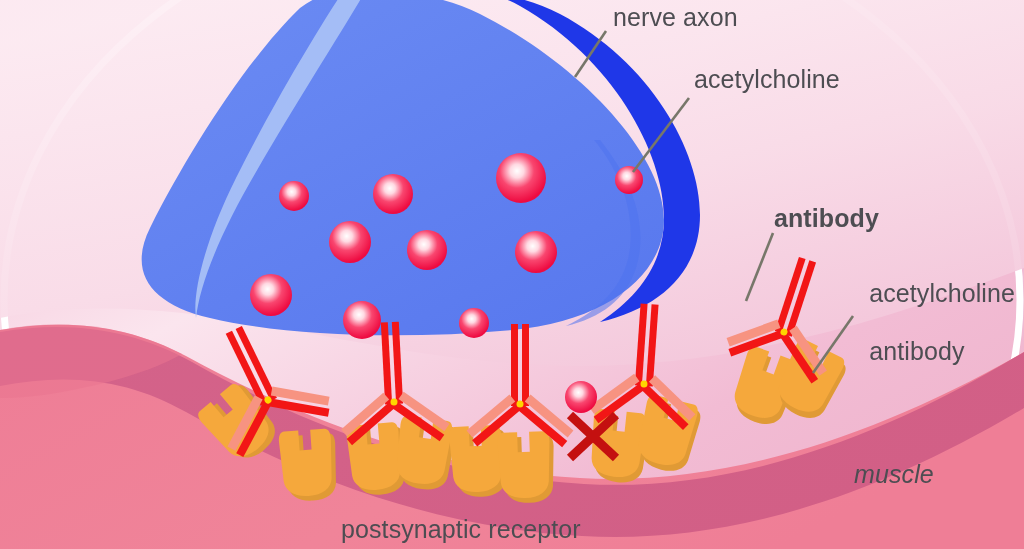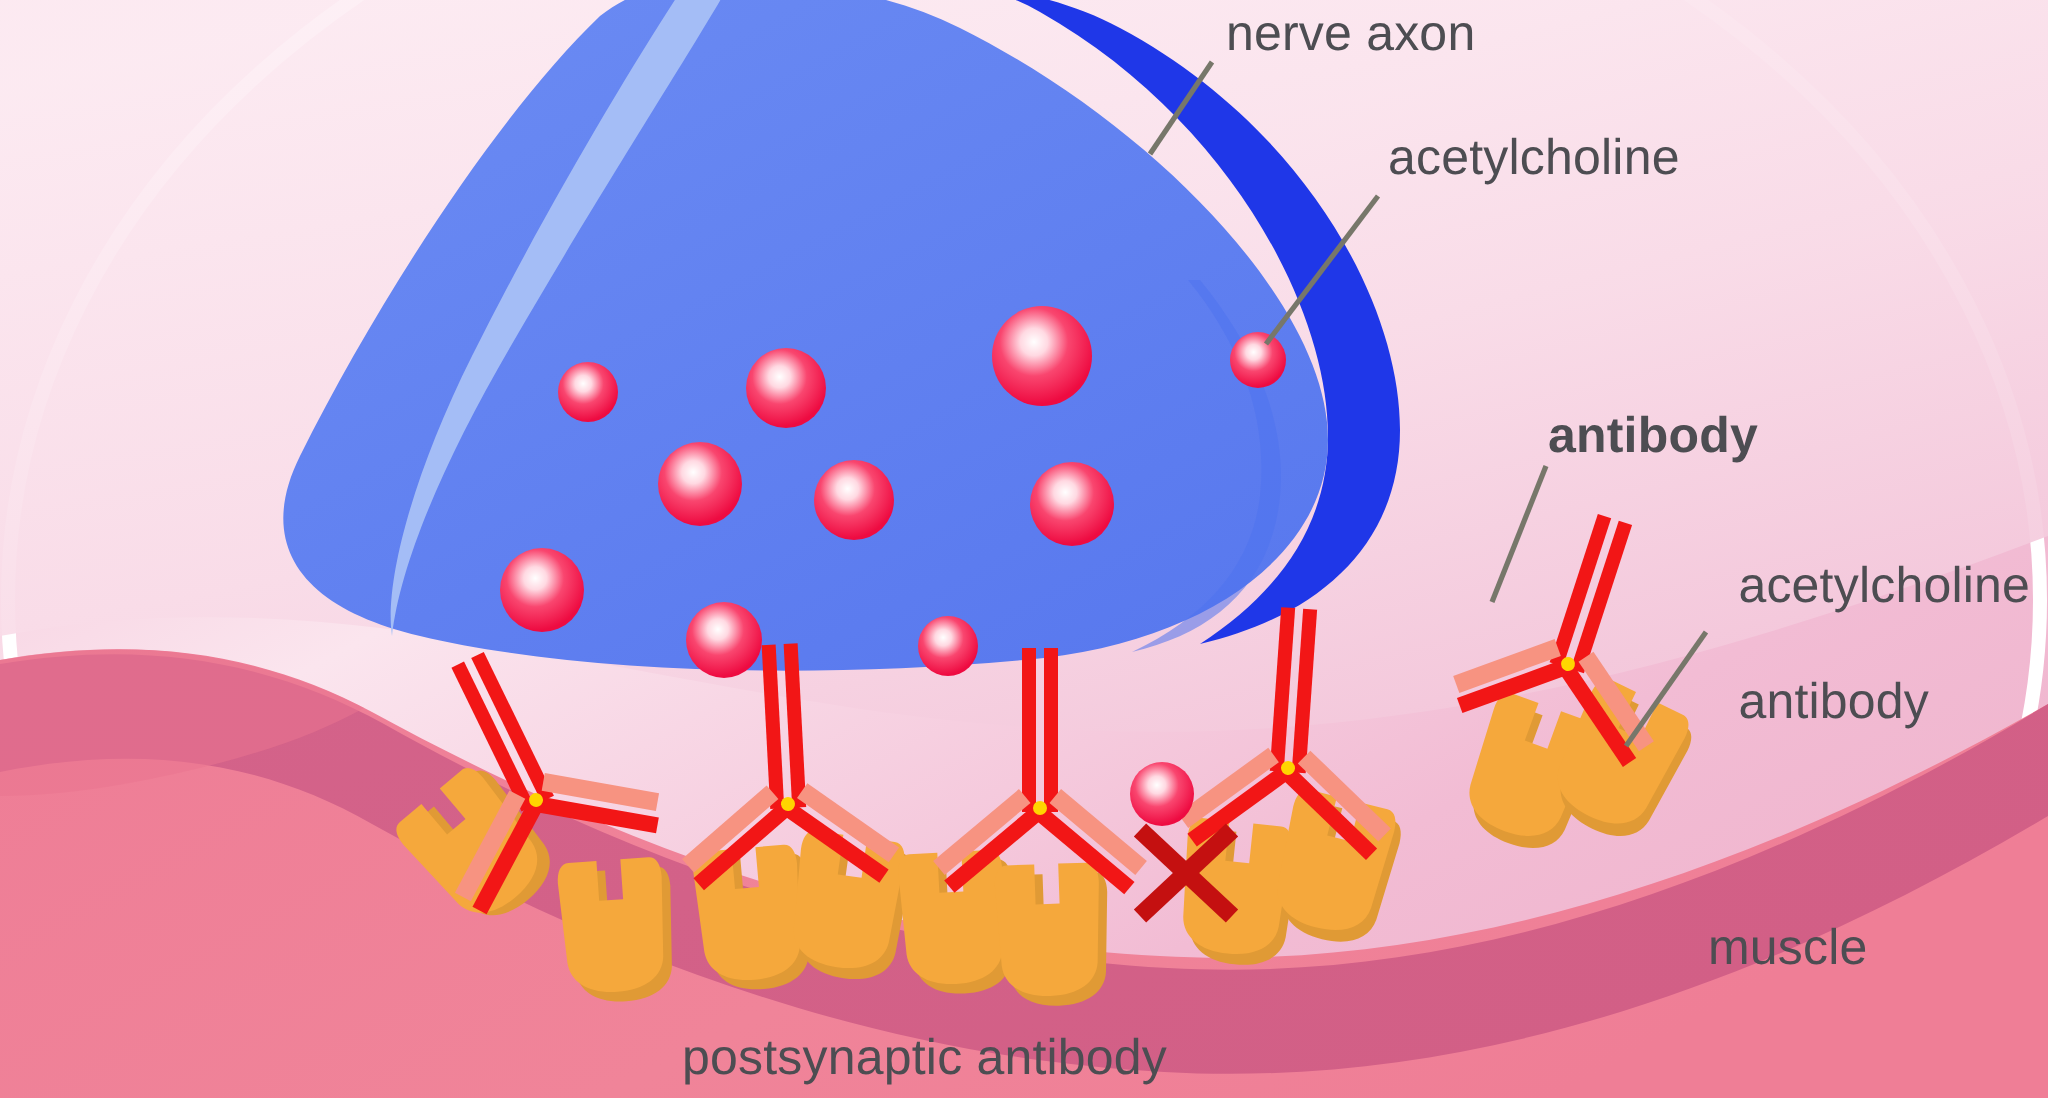--- a/index.html
+++ b/index.html
@@ -17,21 +17,21 @@
     font-family:"Liberation Sans", sans-serif;
     font-size:25px;
     line-height:1.16;
     white-space:pre;
     letter-spacing:0.1px;
   }
   #lbl-nerve-axon{left:613px;top:3px;}
   #lbl-acetylcholine{left:694px;top:65px;}
   #lbl-antibody{left:774px;top:204px;font-weight:bold;}
   #lbl-ach-receptor{left:841px;top:250px;}
-  #lbl-muscle{left:854px;top:460px;}
+  #lbl-muscle{left:854px;top:460px;font-style:italic;}
   #lbl-postsynaptic{left:341px;top:515px;}
 </style>
 </head>
 <body>
 
 <div id="scene">
 
   <svg class="layer" viewBox="0 0 1024 549" preserveAspectRatio="none">
     <defs>
       <linearGradient id="bgGrad" x1="0" y1="0" x2="1" y2="1">
@@ -255,15 +255,15 @@
 
   <div class="lbl" id="lbl-antibody">antibody</div>
 
   <div class="lbl" id="lbl-ach-receptor">
     <span>acetylcholine</span><br>
     <span>antibody</span>
   </div>
 
   <div class="lbl" id="lbl-muscle">muscle</div>
 
-  <div class="lbl" id="lbl-postsynaptic">postsynaptic antibody</div>
+  <div class="lbl" id="lbl-postsynaptic">postsynaptic receptor</div>
 
 </div>
 
 </body></html>

